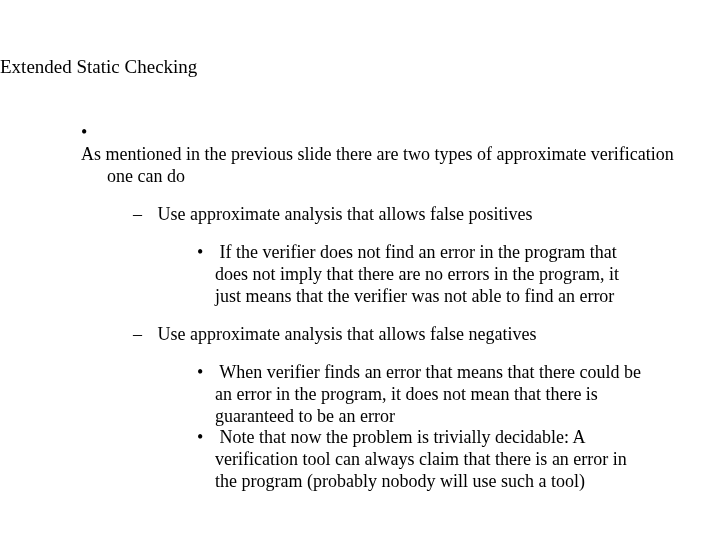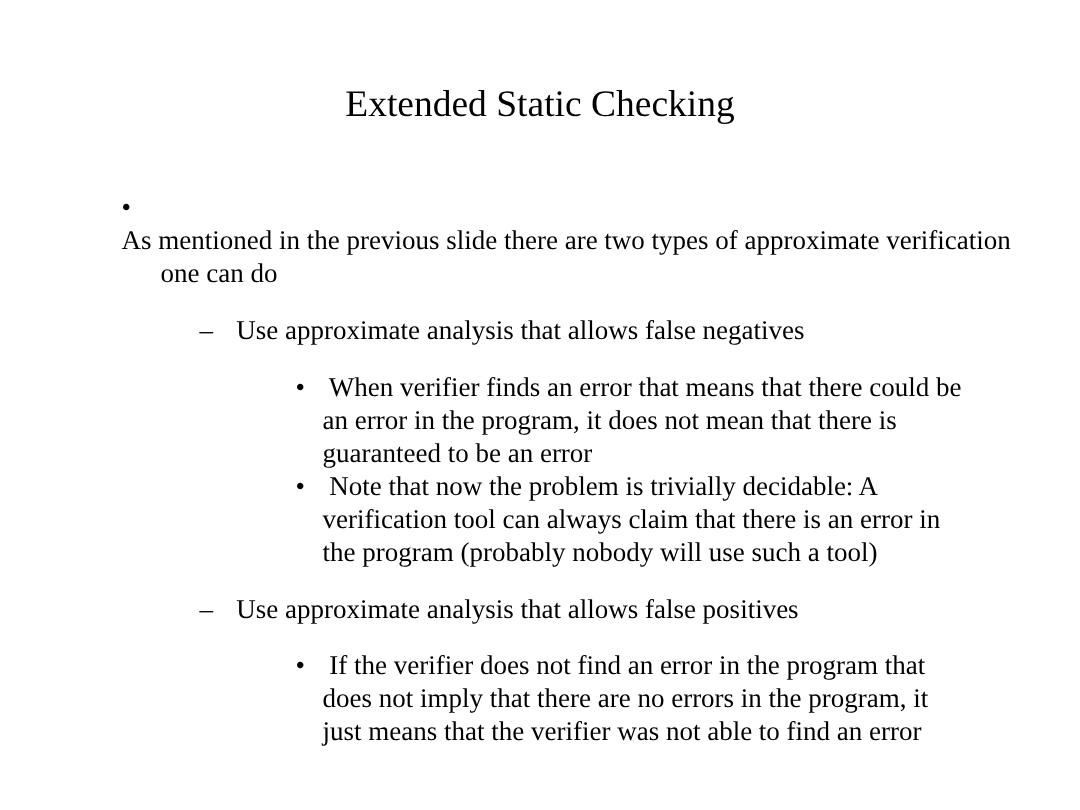--- a/index.html
+++ b/index.html
@@ -11,22 +11,21 @@
     font-family: "Times New Roman", Times, serif;
     color: #000;
   }
   .slide {
     width: 720px;
     height: 540px;
     position: relative;
     box-sizing: border-box;
   }
   .title {
-    text-align: center;
-    font-size: 25px;
+    font-size: 19px;
     padding-top: 56px;
     padding-bottom: 28px;
     font-weight: normal;
   }
   .body {
     font-size: 18px;
     line-height: 1.22;
     padding-left: 65px;
     padding-right: 30px;
   }
@@ -90,35 +89,35 @@
   <div class="title">Extended Static Checking</div>
 
   <div class="body">
     <ul class="lvl1">
       <li>
         <span class="li-wrap lvl1-content">
           <span>As mentioned  in the previous slide there are two types of approximate verification one can do</span>
         </span>
         <ul class="lvl2">
           <li>
+            <span>Use approximate analysis that allows false positives</span>
+            <ul class="lvl3">
+              <li>
+                <span>If  the verifier does not find an error in the program that does not imply that there are no errors in the program, it just means that the verifier was not able to find an error</span>
+              </li>
+            </ul>
+          </li>
+          <li>
             <span>Use approximate analysis that allows false negatives</span>
             <ul class="lvl3">
               <li>
                 <span>When verifier finds an error that means that there could be an error in the program, it does not mean that there is guaranteed to be an error</span>
               </li>
               <li>
                 <span>Note that now the problem is trivially decidable: A verification tool can always claim that there is an error in the program (probably nobody will use such a tool)</span>
               </li>
             </ul>
           </li>
-          <li>
-            <span>Use approximate analysis that allows false positives</span>
-            <ul class="lvl3">
-              <li>
-                <span>If  the verifier does not find an error in the program that does not imply that there are no errors in the program, it just means that the verifier was not able to find an error</span>
-              </li>
-            </ul>
-          </li>
         </ul>
       </li>
     </ul>
   </div>
 </div>
 
 </body></html>

